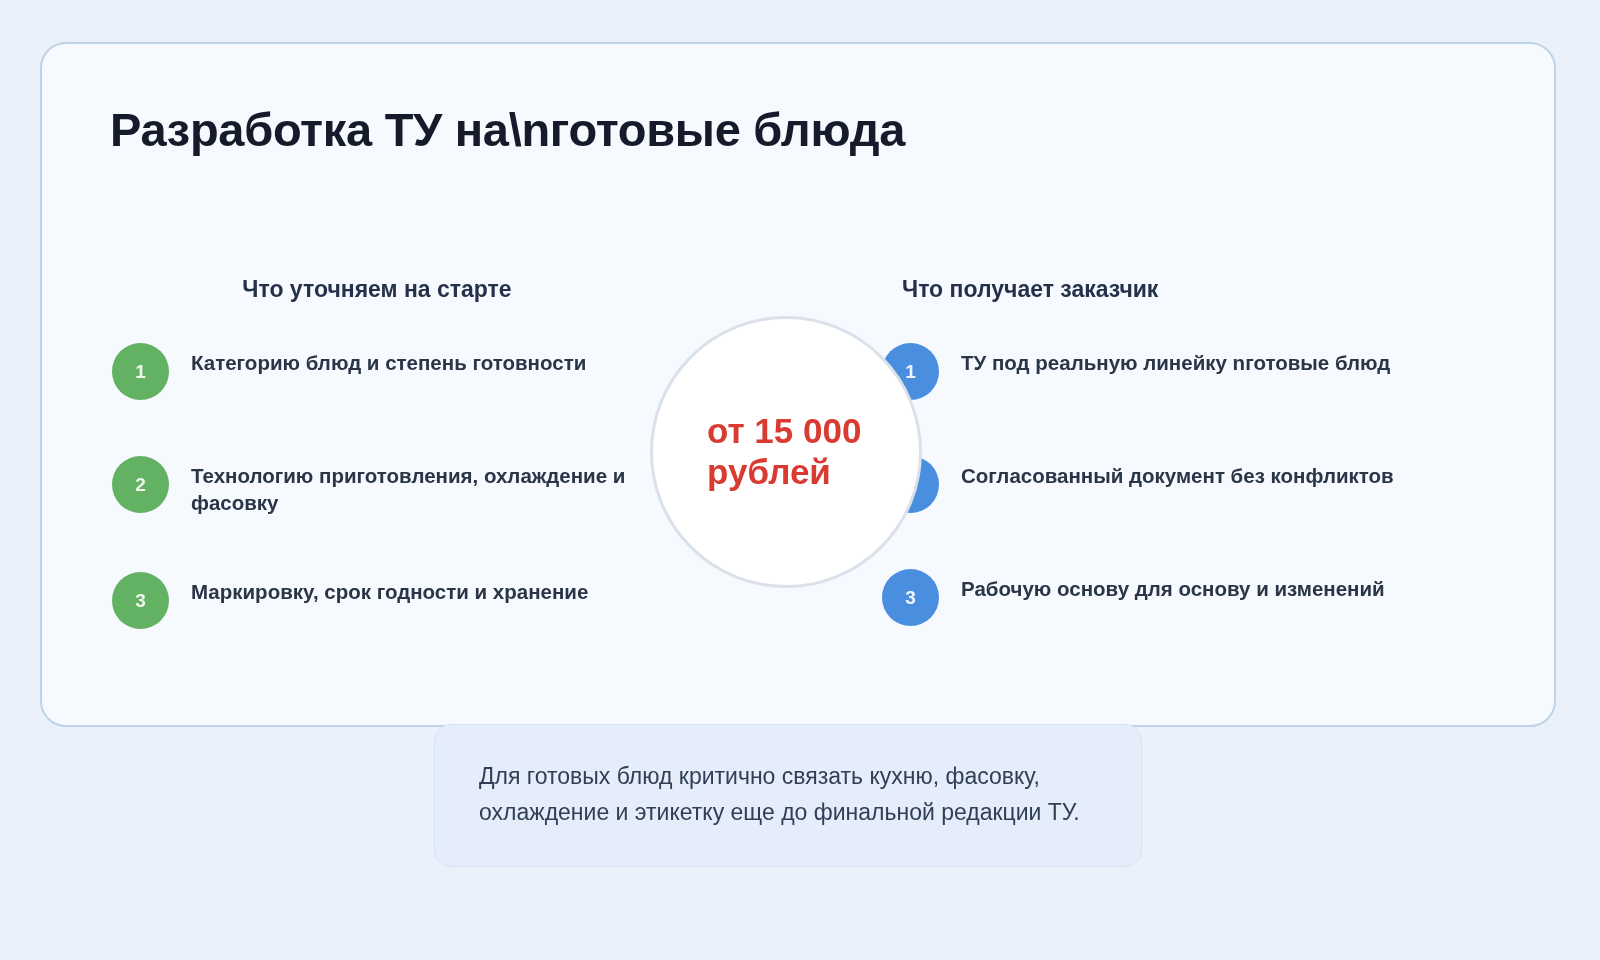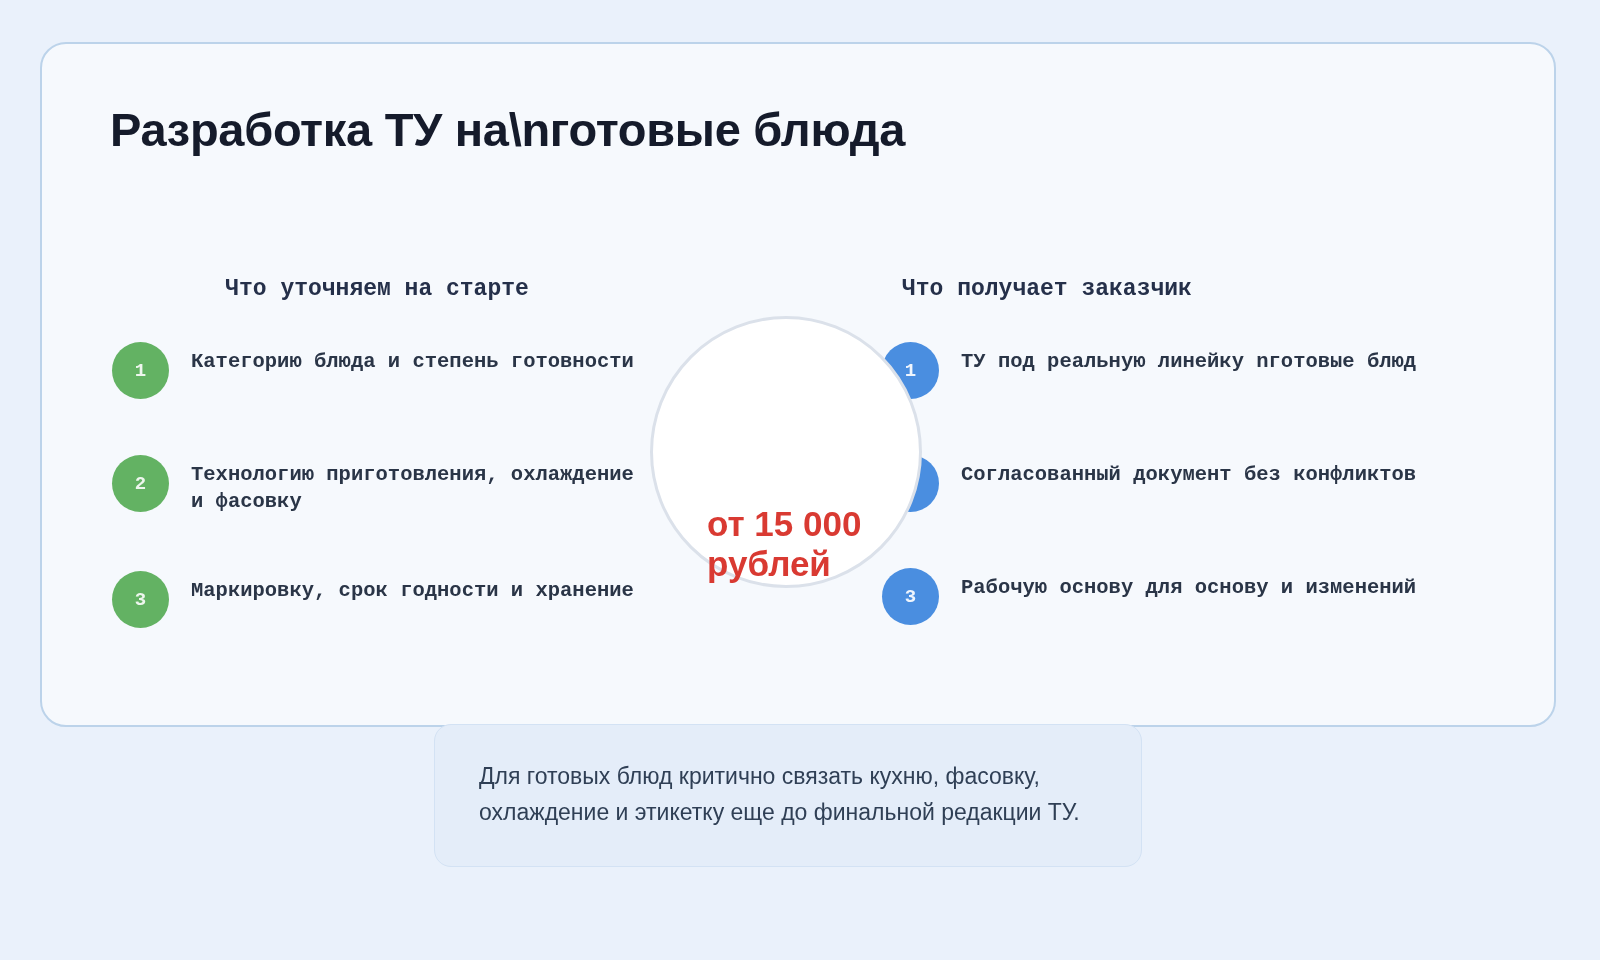--- a/index.html
+++ b/index.html
@@ -35,21 +35,20 @@
     font-weight: bold;
     color: #151b2b;
     letter-spacing: -0.3px;
     white-space: pre;
   }
 
   
   .col {
     position: absolute;
     top: 232px;
-    font-family: Liberation Mono, monospace;
   }
   .col-left  { left: 70px;  width: 530px; }
   .col-right { left: 840px; width: 560px; }
 
   .col-head {
     font-size: 23px;
     font-weight: bold;
     color: #25304a;
     text-align: center;
     margin: 0 0 38px 0;
@@ -95,21 +94,21 @@
     position: absolute;
     left: 608px;
     top: 272px;
     width: 272px;
     height: 272px;
     box-sizing: border-box;
     border-radius: 50%;
     background: #ffffff;
     border: 3px solid #dbe1ea;
     display: flex;
-    align-items: flex-end;
+    align-items: center;
     justify-content: center;
   }
   .price-text {
     width: 158px;
     font-size: 35px;
     font-weight: bold;
     line-height: 1.16;
     color: #d93a32;
     text-align: left;
   }
@@ -138,21 +137,21 @@
 
 <div class="slide">
 
   <div class="title">Разработка ТУ на\nготовые блюда</div>
 
   <div class="col col-left">
     <div class="col-head">Что уточняем на старте</div>
 
     <div class="item">
       <div class="badge badge-green">1</div>
-      <div class="item-text">Категорию блюда и степень готовности</div>
+      <div class="item-text">Категорию блюд и степень готовности</div>
     </div>
 
     <div class="item">
       <div class="badge badge-green">2</div>
       <div class="item-text">Технологию приготовления, охлаждение и фасовку</div>
     </div>
 
     <div class="item">
       <div class="badge badge-green">3</div>
       <div class="item-text">Маркировку, срок годности и хранение</div>

